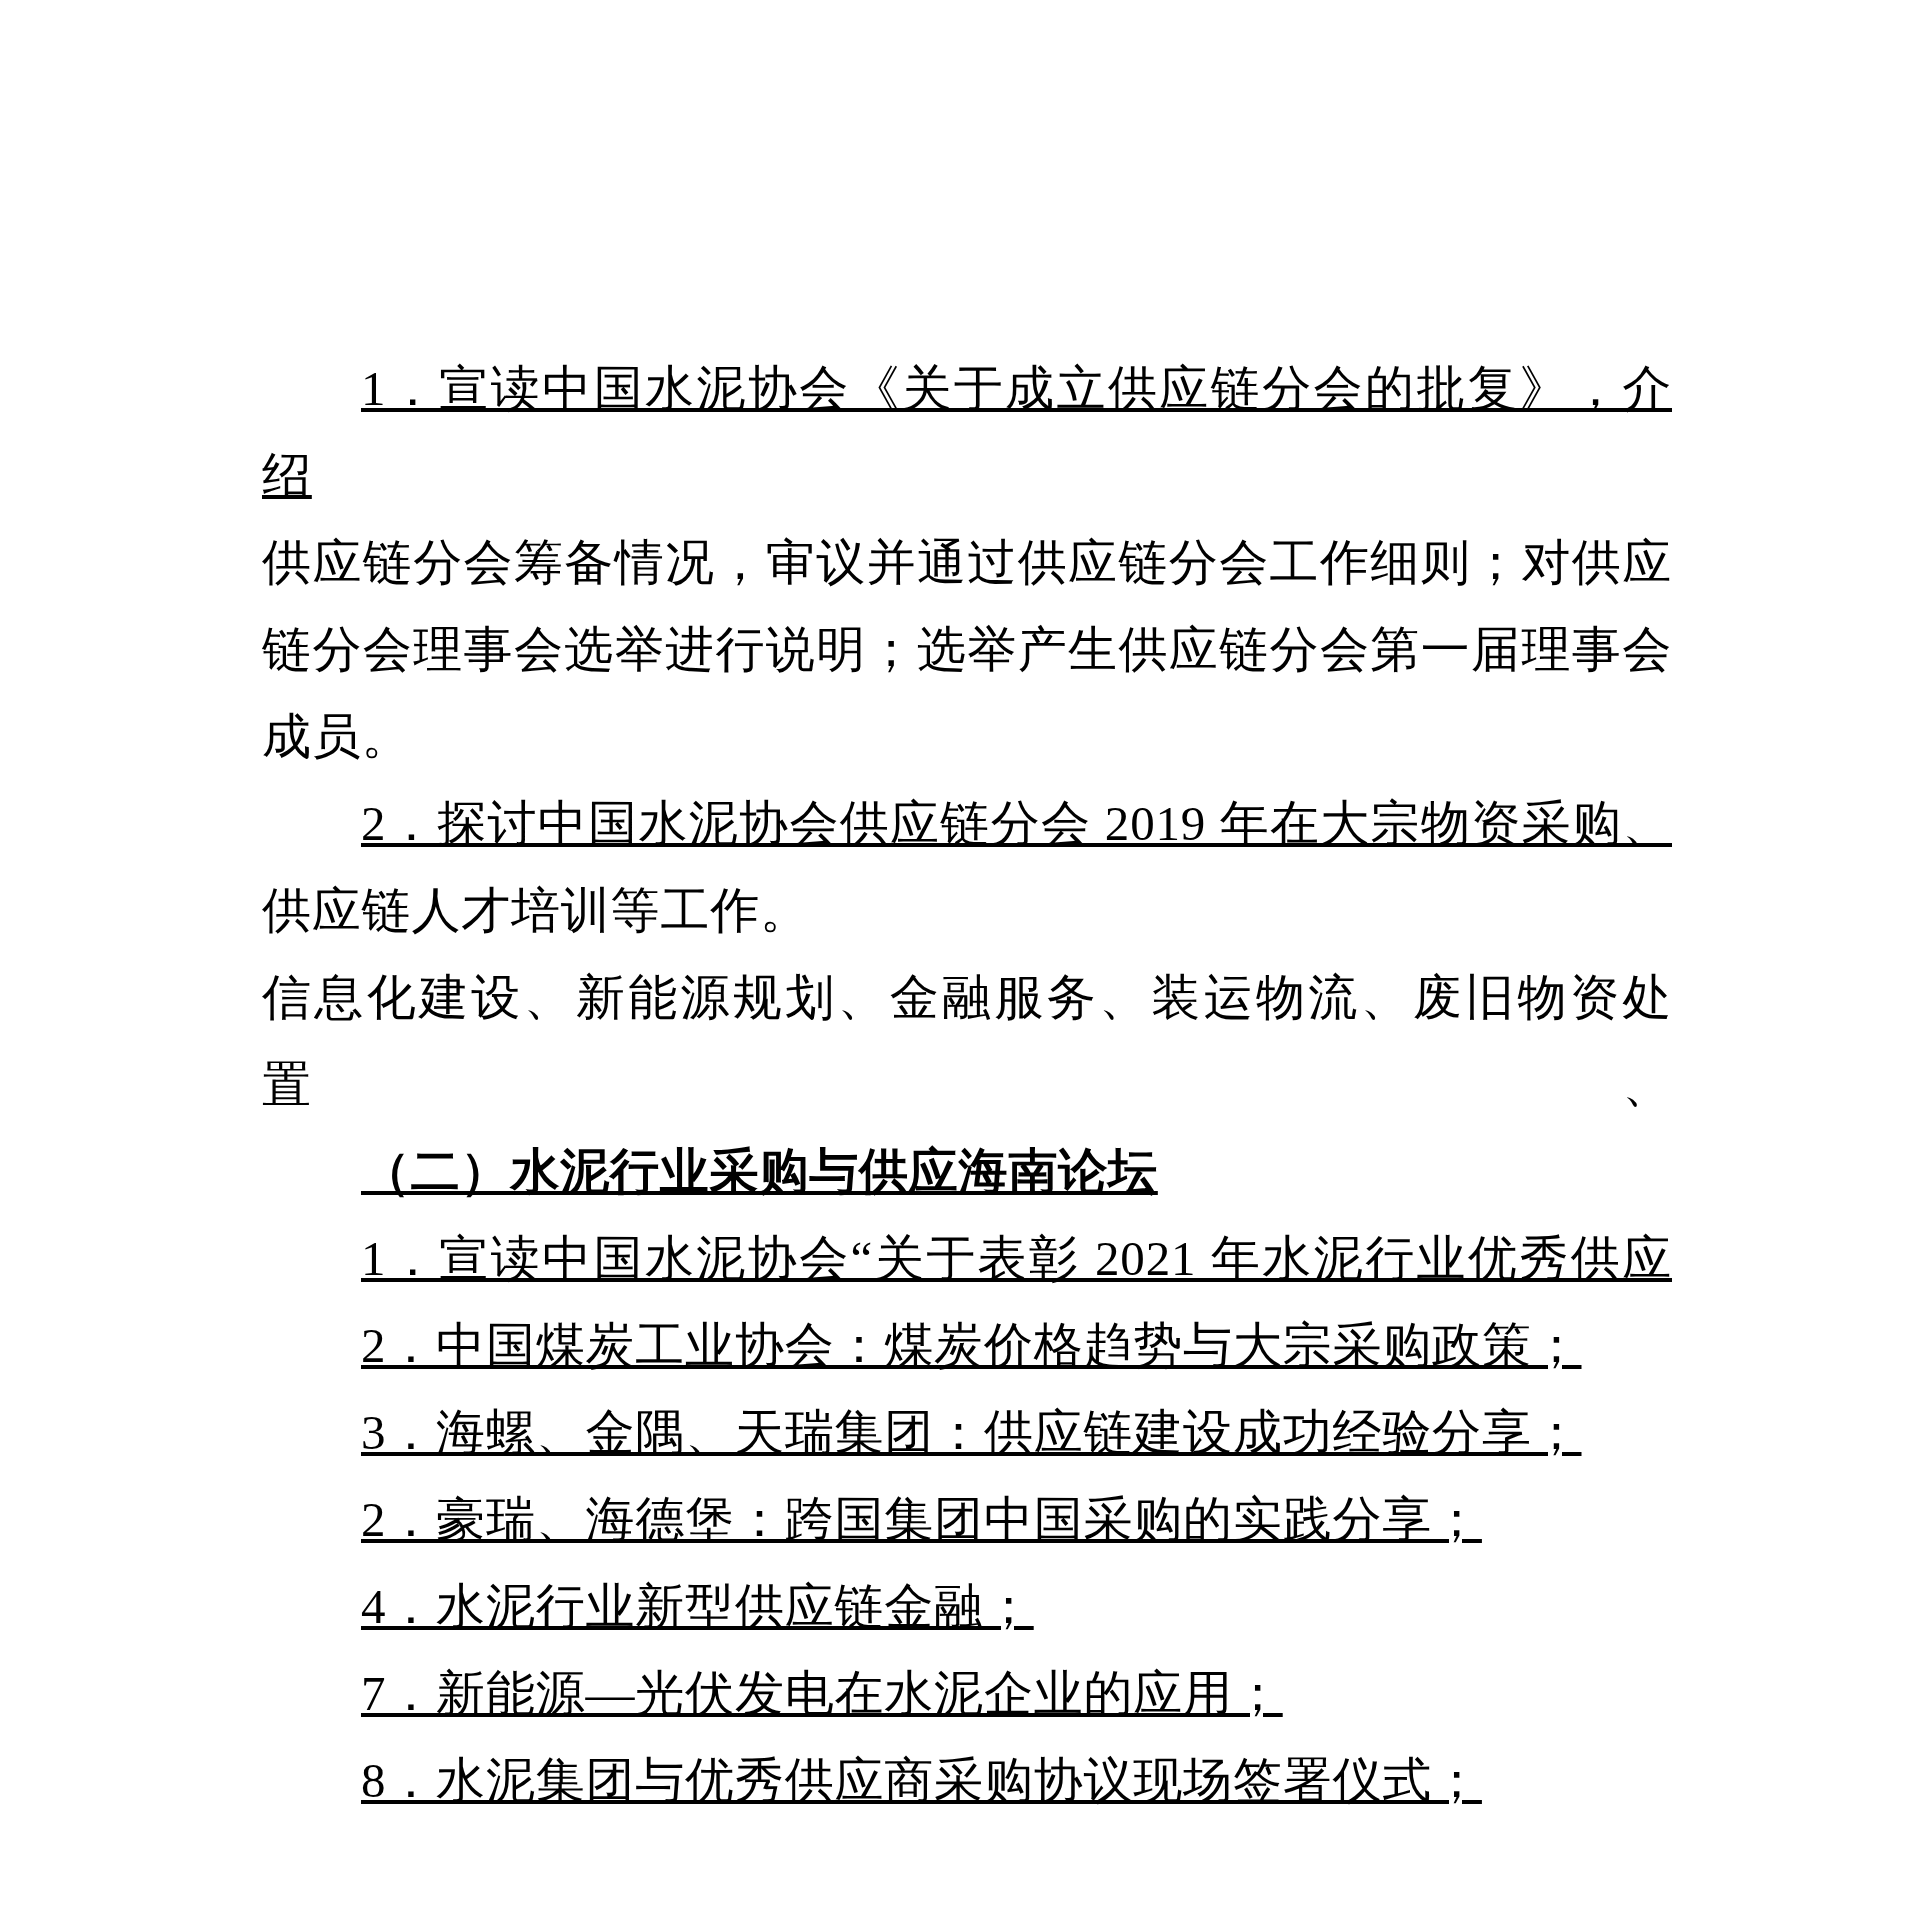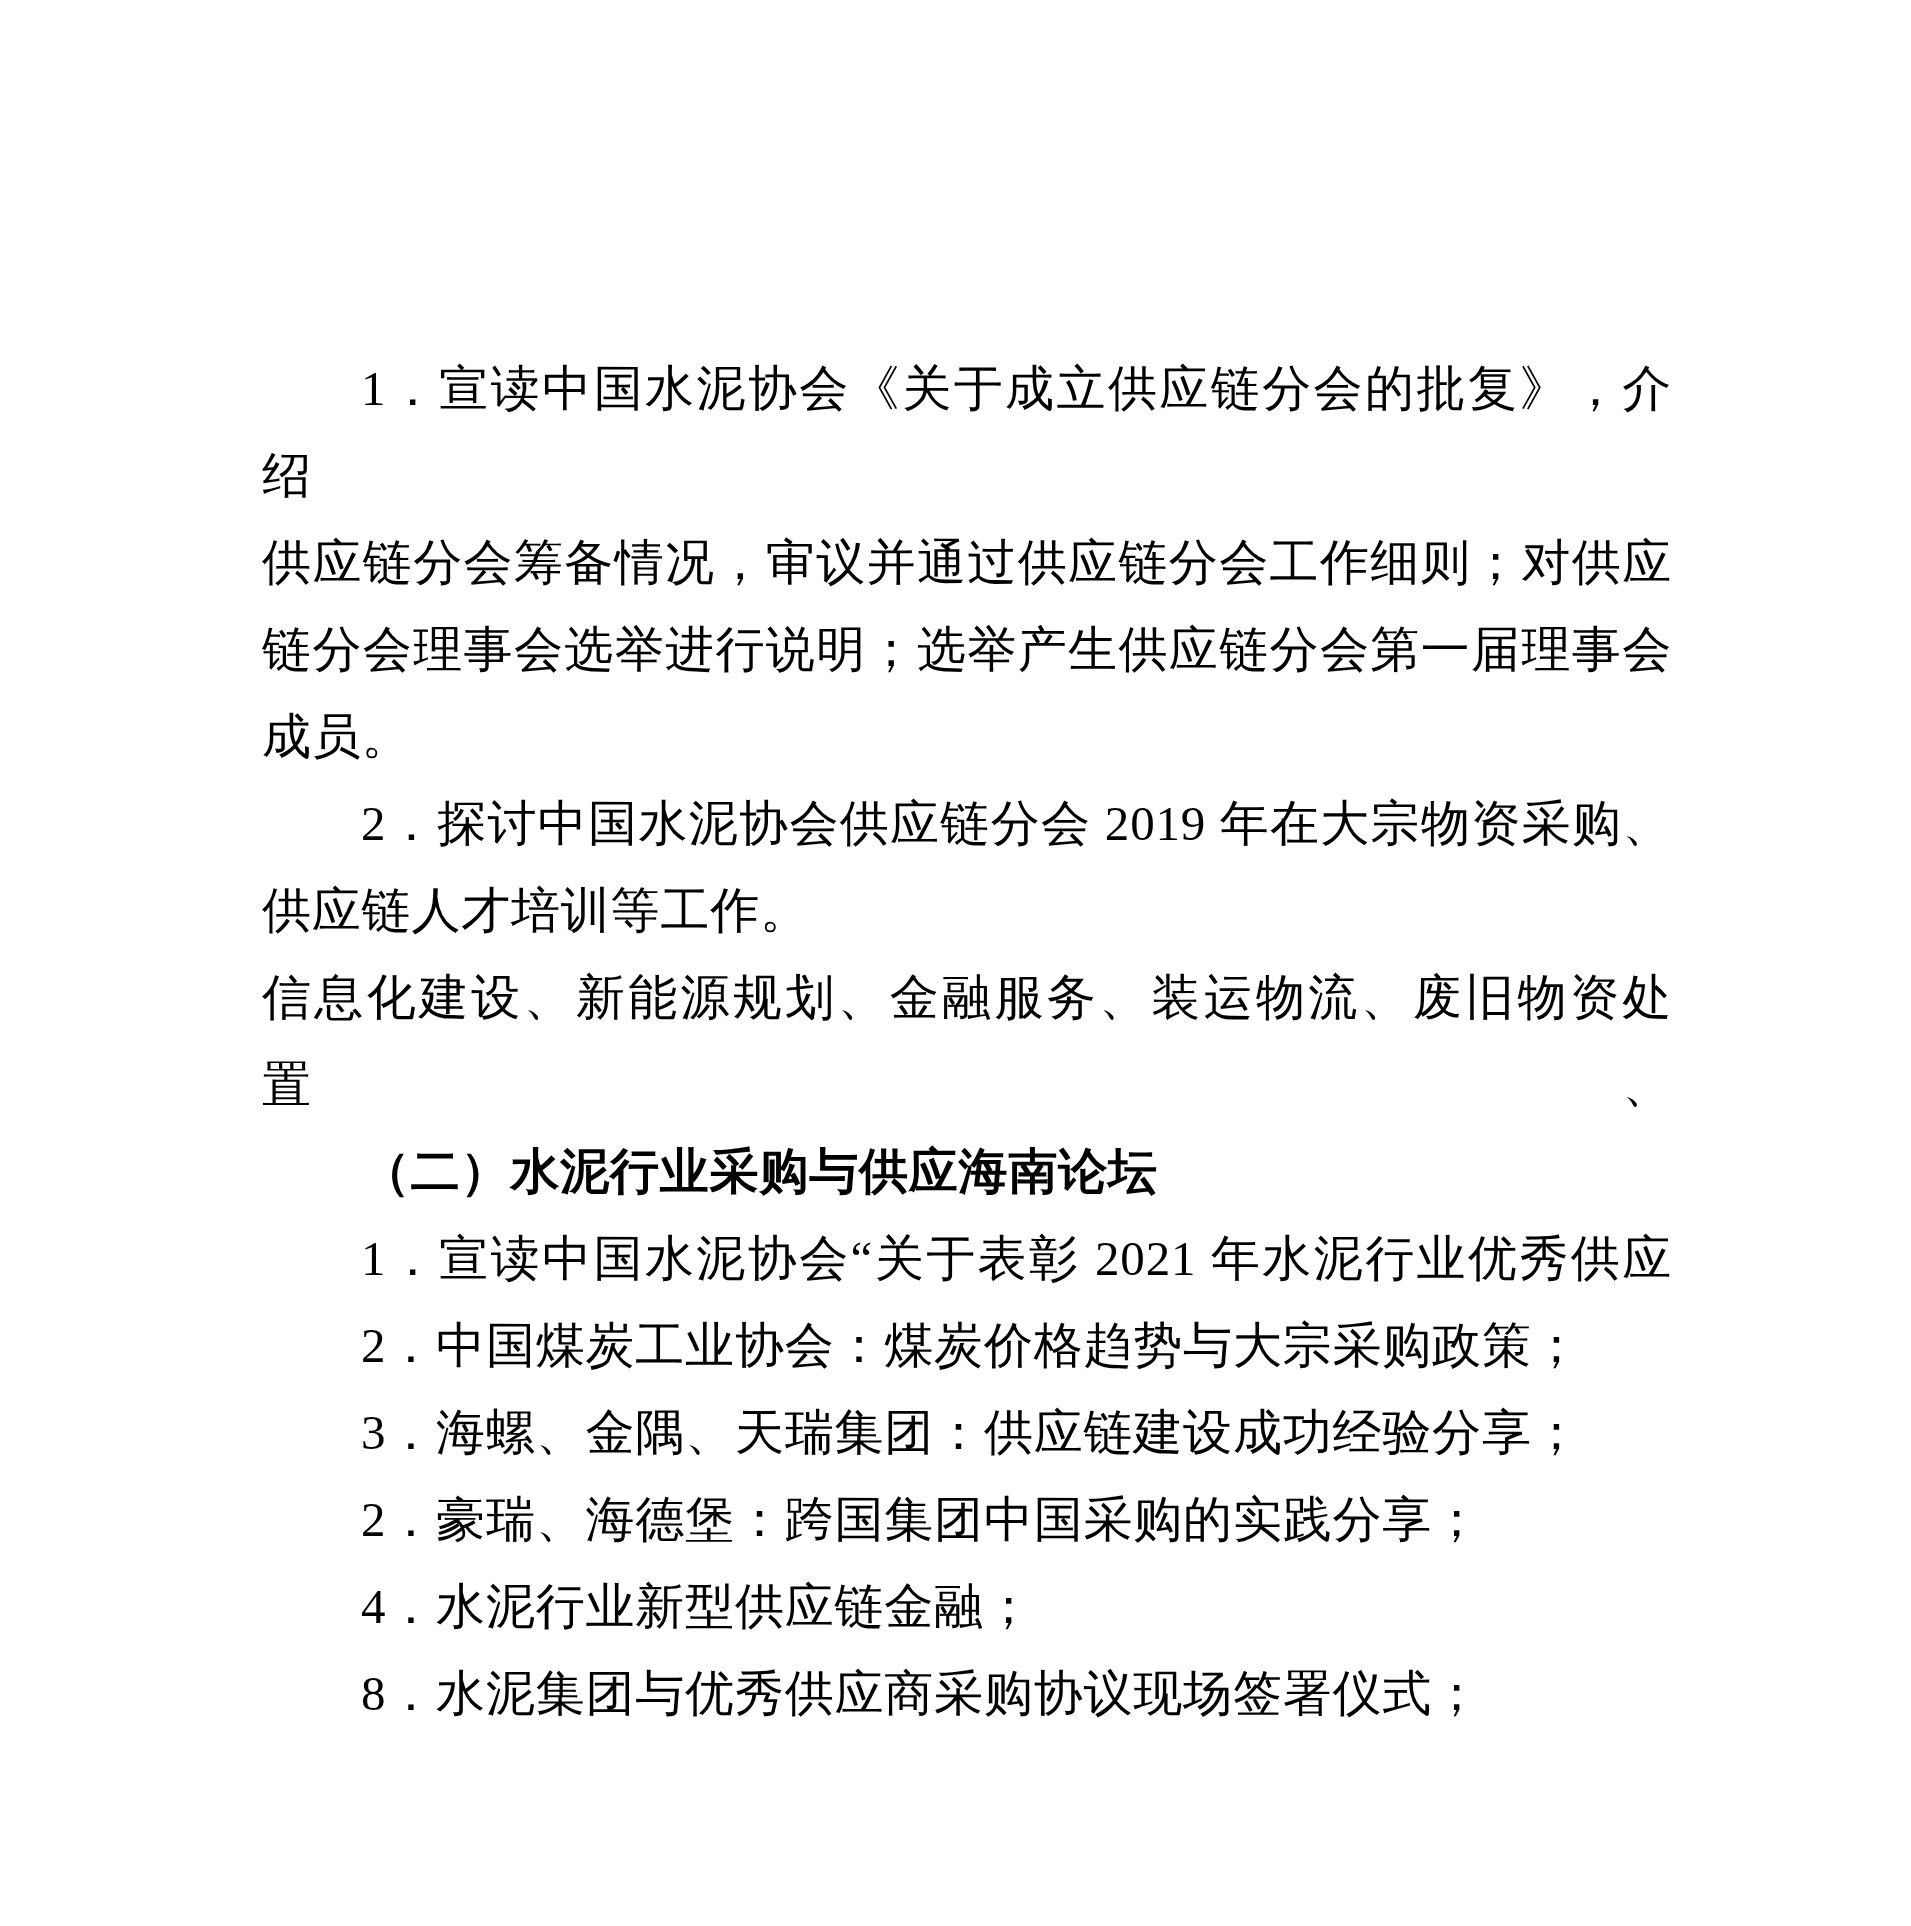--- a/index.html
+++ b/index.html
@@ -35,20 +35,21 @@
     min-height: 87px;
   }
   
   .fill {
     text-align: justify;
     text-align-last: justify;
     text-justify: inter-character;
   }
   .indent {
     text-indent: 99px;
+    text-decoration: underline;
   }
   .heading-kai {
     font-weight: bold;
   }
 </style>
 </head>
 <body>
 
 <div class="page">
   <div class="content">
@@ -63,18 +64,19 @@
     <div class="line fill">信息化建设、新能源规划、金融服务、装运物流、废旧物资处置、</div>
 
     <div class="line indent heading-kai">（二）水泥行业采购与供应海南论坛</div>
 
     <div class="line indent fill">1．宣读中国水泥协会“关于表彰 2021 年水泥行业优秀供应</div>
 
     <div class="line indent">2．中国煤炭工业协会：煤炭价格趋势与大宗采购政策；</div>
     <div class="line indent">3．海螺、金隅、天瑞集团：供应链建设成功经验分享；</div>
     <div class="line indent">2．豪瑞、海德堡：跨国集团中国采购的实践分享；</div>
     <div class="line indent">4．水泥行业新型供应链金融；</div>
+    <div class="line indent">7．新能源—光伏发电在水泥企业的应用；</div>
     <div class="line indent">8．水泥集团与优秀供应商采购协议现场签署仪式；</div>
 
   </div>
 
 </div>
 
 
 </body></html>

